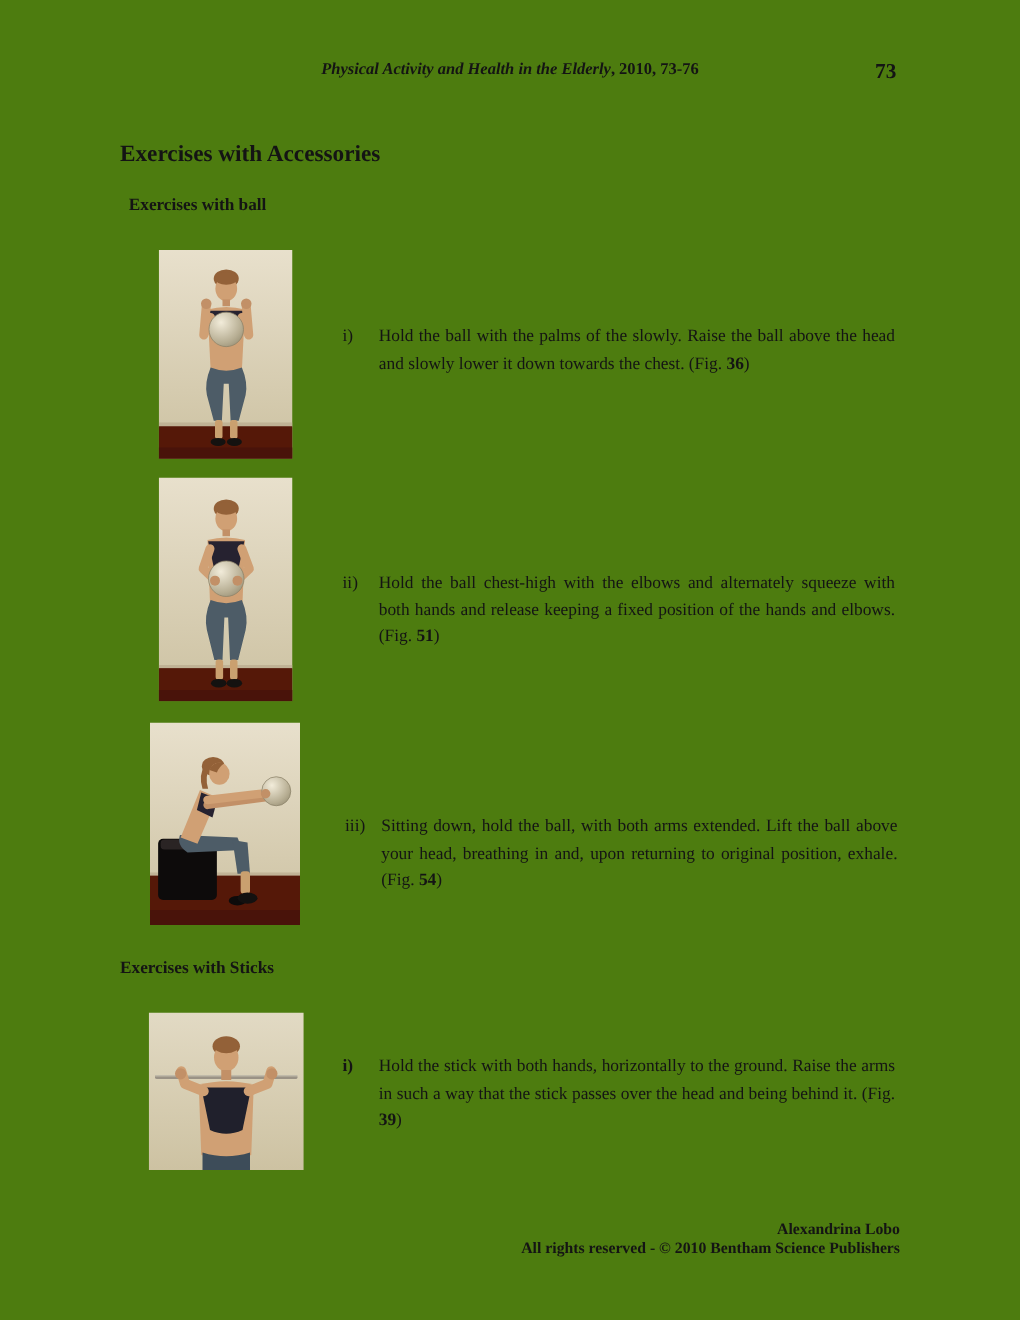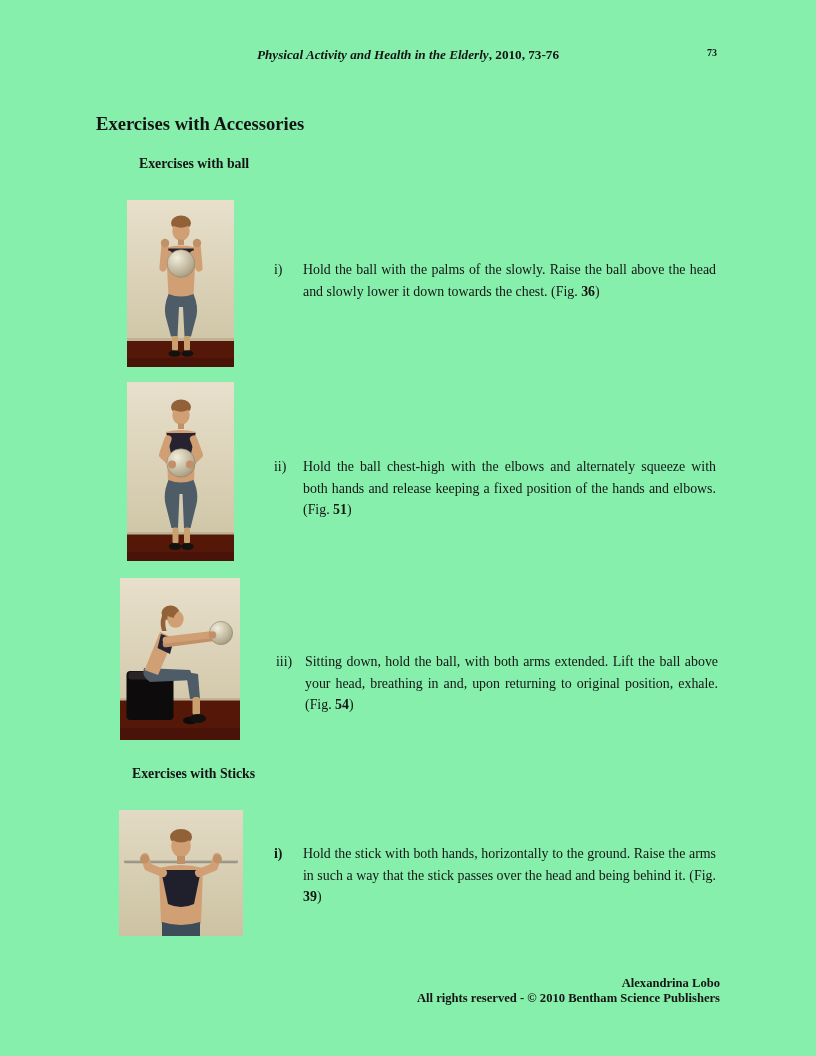--- a/index.html
+++ b/index.html
@@ -1,29 +1,29 @@
 <!DOCTYPE html>
 <html><head>
 <meta charset="utf-8">
 <style>
   html,body { margin:0; padding:0; background:#e9e9e9; }
   .page {
     position:relative; width:816px; height:1056px; margin:0 auto;
-    background:#86efac; overflow:hidden;
+    background:#4d7c0f; overflow:hidden;
     font-family:"Liberation Serif","DejaVu Serif",serif; color:#141414;
   }
   .abs { position:absolute; }
   .running-head {
     left:96px; top:47px; width:624px; text-align:center;
     font-size:13.2px; font-weight:bold; line-height:15px;
   }
   .running-head .jtitle { font-style:italic; }
-  .page-number { right:99px; top:47px; font-size:10px; font-weight:bold; }
+  .page-number { right:99px; top:47px; font-size:17px; font-weight:bold; }
   .section-title { left:96px; top:112px; font-size:18.6px; font-weight:bold; line-height:23px; }
-  .sub-heading { font-size:13.8px; font-weight:bold; line-height:17px;margin-left:36px; }
+  .sub-heading { font-size:13.8px; font-weight:bold; line-height:17px; }
   .sub-ball   { left:103px; top:155px; }
   .sub-sticks { left:96px;  top:765px; }
   .item {
     position:absolute; display:flex;
     font-size:13.9px; line-height:21.6px;
   }
   .item-label { width:29px; flex:none; }
   .item-label.bold { font-weight:bold; }
   .item-text { flex:1; text-align:justify; }
   .item-text b { font-weight:bold; }

